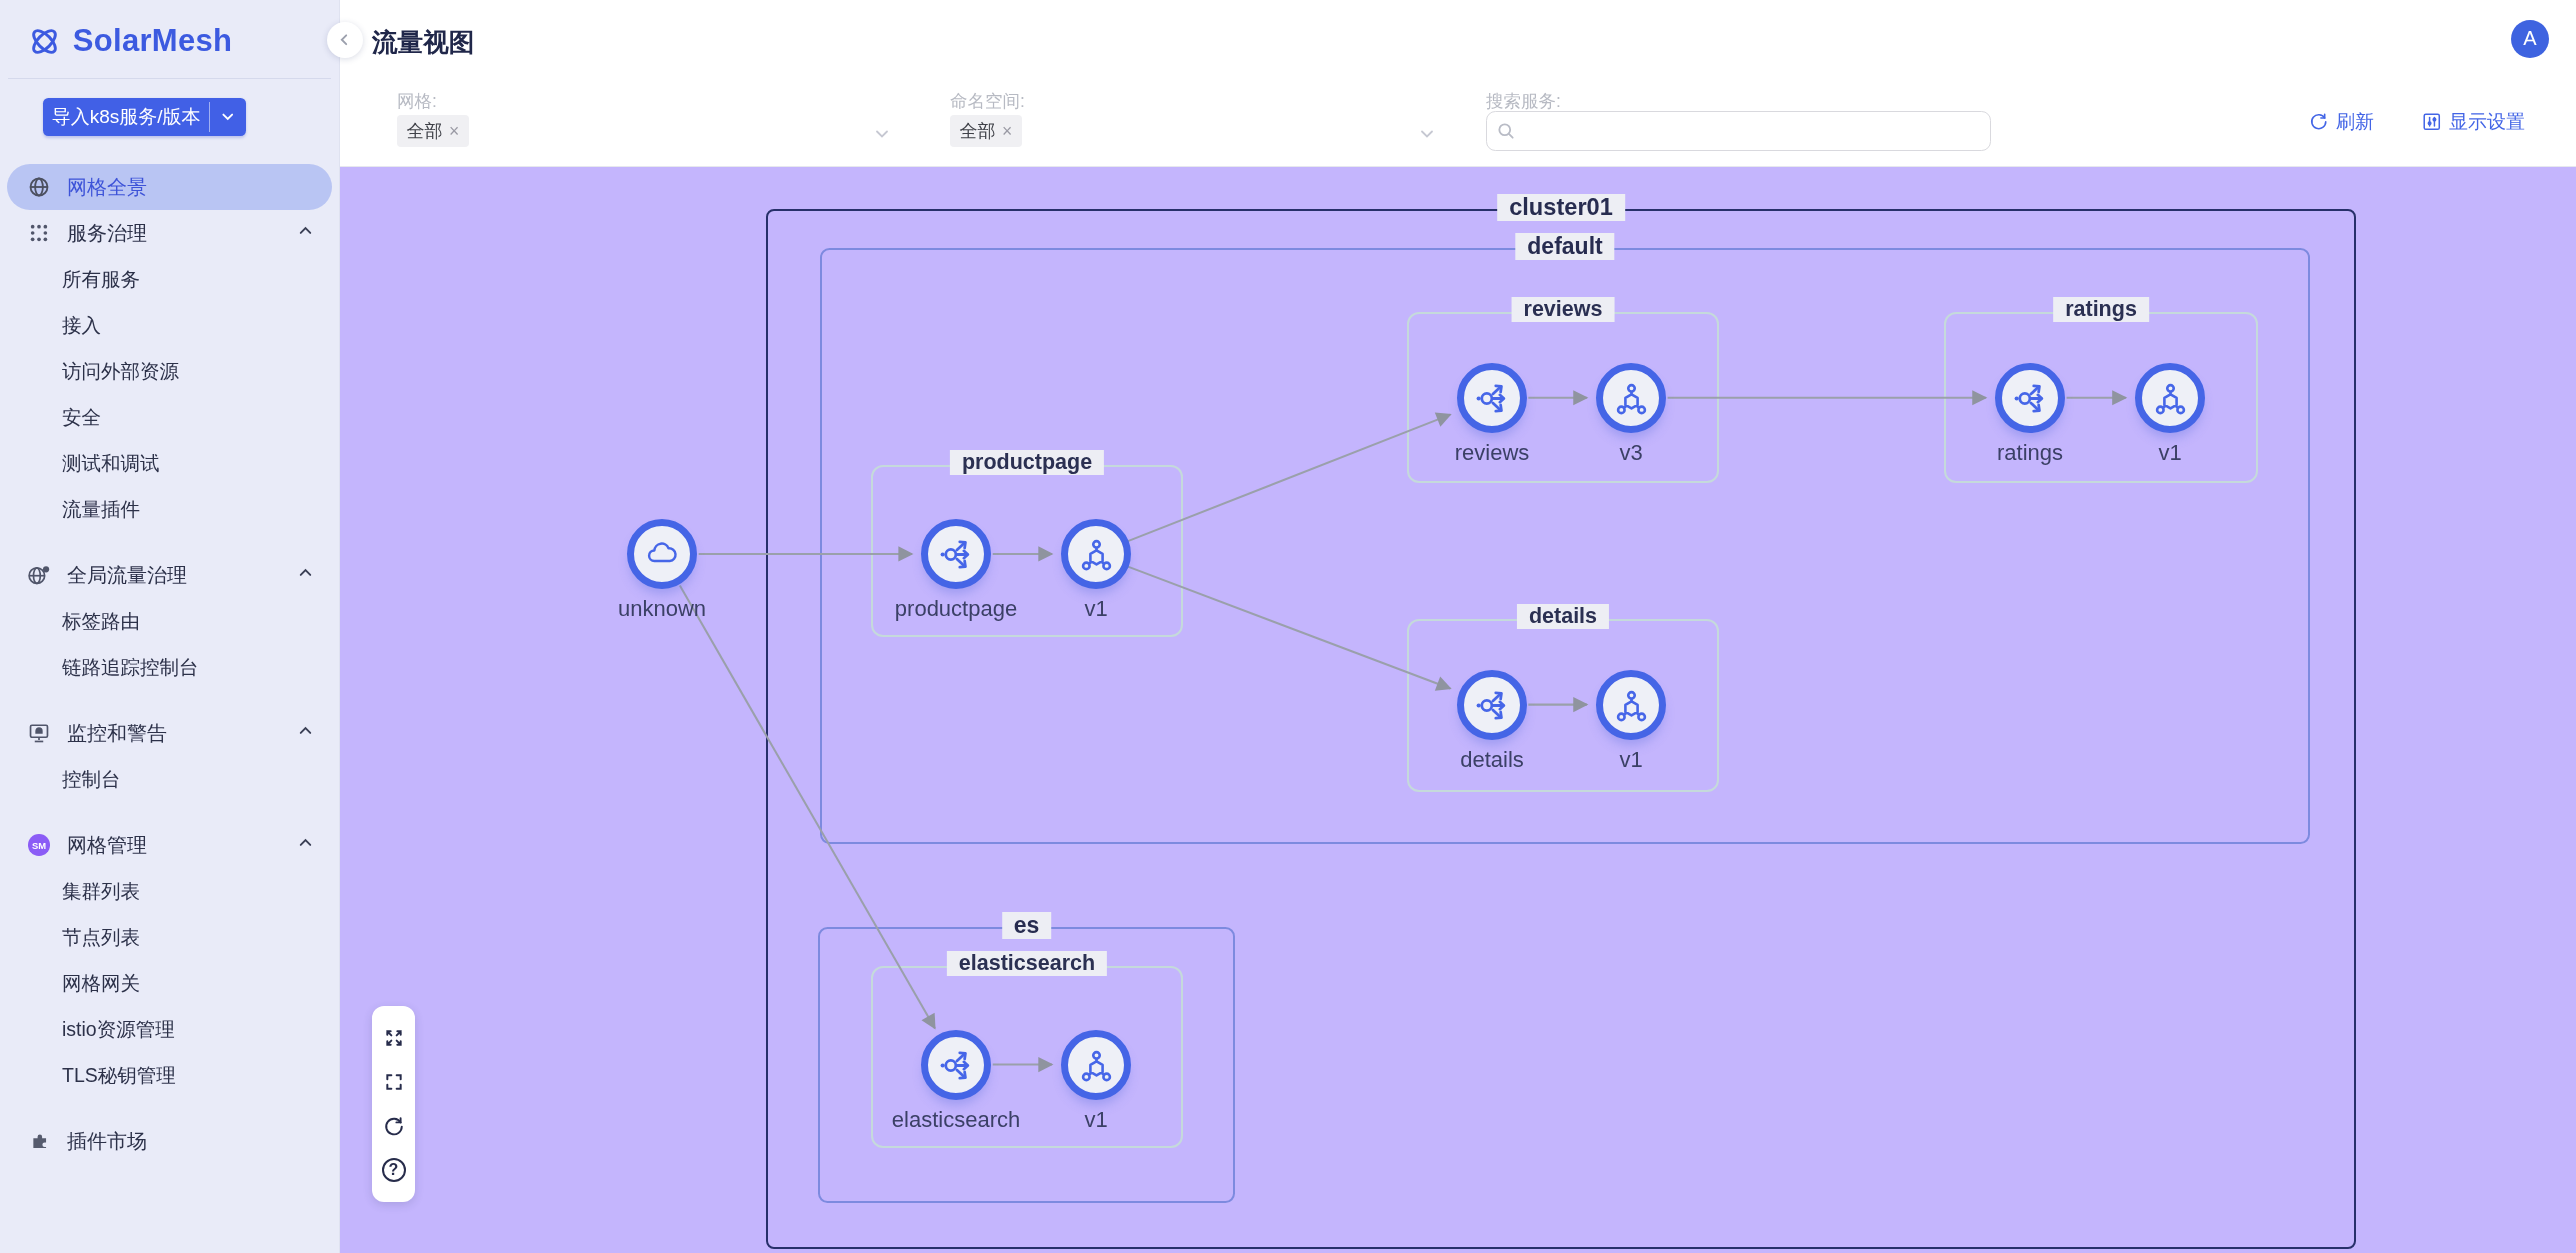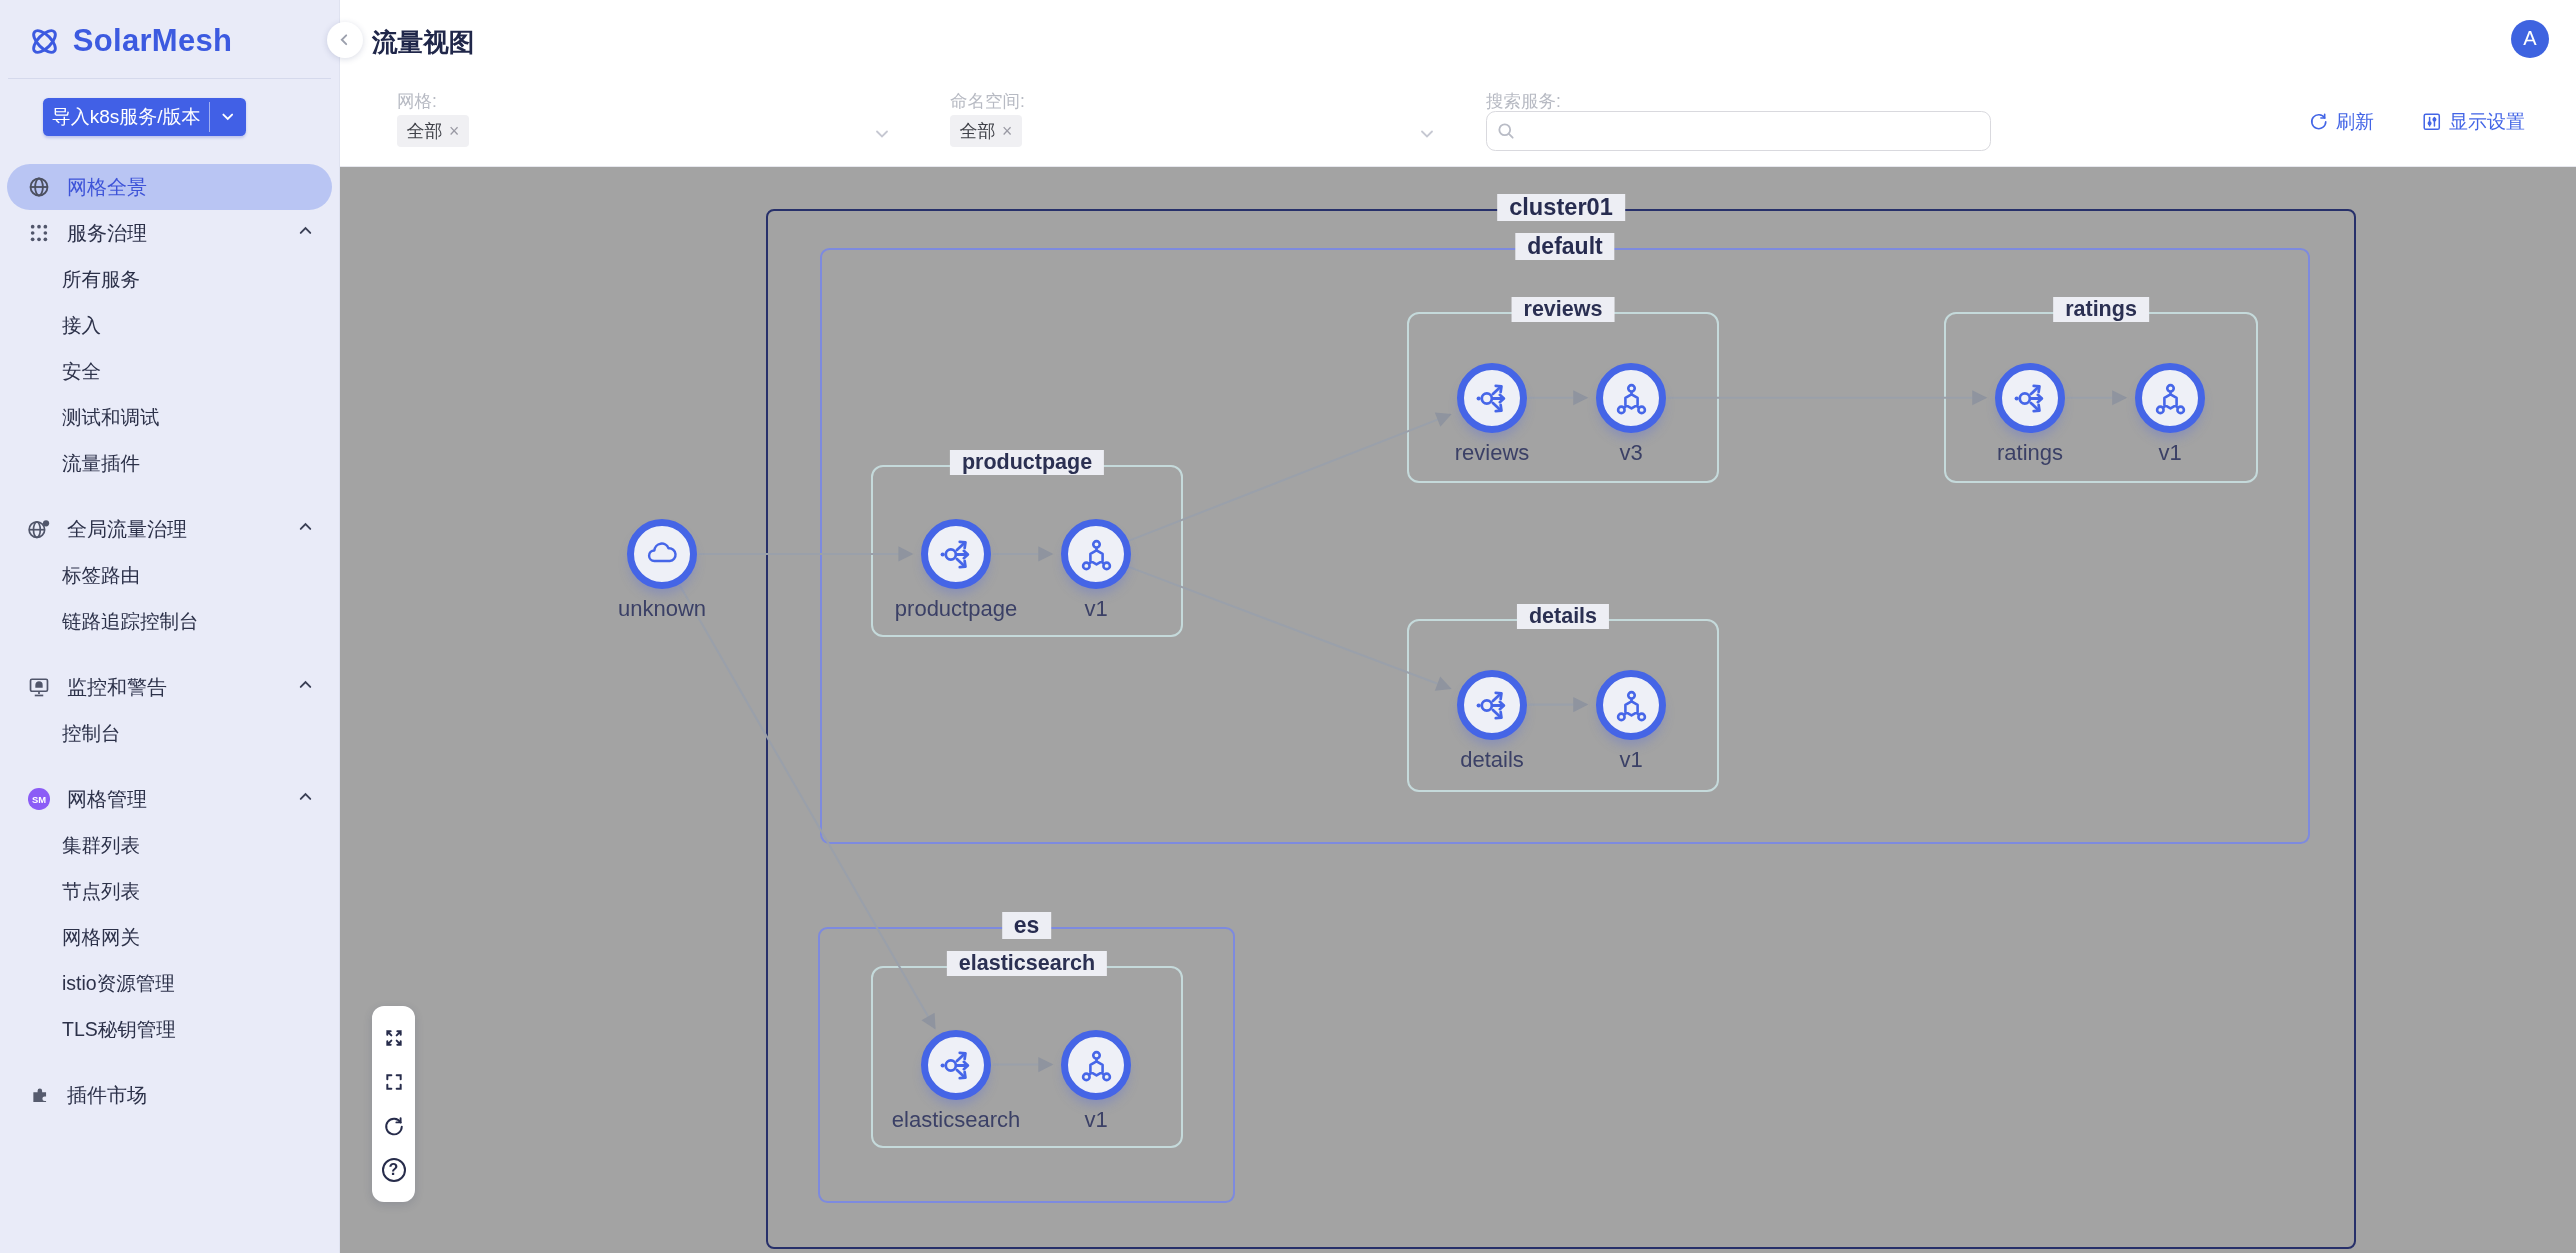--- a/index.html
+++ b/index.html
@@ -57,21 +57,21 @@
   .search-box { position:absolute; left:1146px; top:44px; width:505px; height:40px;
     border:1.3px solid #d9d9de; border-radius:9.4px; background:#fff; display:flex;
     align-items:center; padding:0 9.4px; }
   .search-box input { border:none; outline:none; flex:1; font-size:18px; margin-left:6.7px;
     font-family:inherit; color:#333; background:transparent; }
   .act-btn { position:absolute; top:38px; display:flex; align-items:center; gap:6.7px;
     color:#4365e6; font-size:19px; cursor:pointer; height:34px; }
 
   
   .canvas { position:absolute; left:340px; top:167px; width:2236px; height:1086px;
-    background:#a3a3a3; overflow:hidden; }
+    background:#c4b5fd; overflow:hidden; }
   .gbox { position:absolute; }
   .gbox .boxlabel { position:absolute; top:-17px; left:50%; transform:translateX(-50%);
     background:#edeef4; padding:0 12px; font-weight:700; color:#272c50; white-space:nowrap; }
   .cluster { border:2.7px solid #27306a; border-radius:8px; }
   .cluster > .boxlabel { font-size:23.6px; }
   .ns { border:2px solid #7d8adf; border-radius:9.4px; }
   .ns > .boxlabel { font-size:23px; }
   .grp { border:2px solid #c5dadb; border-radius:12px; }
   .grp > .boxlabel { font-size:21.5px; font-weight:600; color:#2b3052; }
   svg.edges { position:absolute; left:0; top:0; z-index:2; }
@@ -147,20 +147,23 @@
         <svg width="19" height="19" viewBox="0 0 24 24" fill="none" stroke="#3a3f55" stroke-width="2.4" stroke-linecap="round">
             <polyline points="6,15 12,9 18,15"></polyline>
           </svg>
       </span>
     </div>
     <div class="m-row child">
         <span>所有服务</span>
       </div>
     <div class="m-row child">
         <span>接入</span>
+      </div>
+    <div class="m-row child">
+        <span>访问外部资源</span>
       </div>
     <div class="m-row child">
         <span>安全</span>
       </div>
     <div class="m-row child">
         <span>测试和调试</span>
       </div>
     <div class="m-row child">
         <span>流量插件</span>
       </div>

